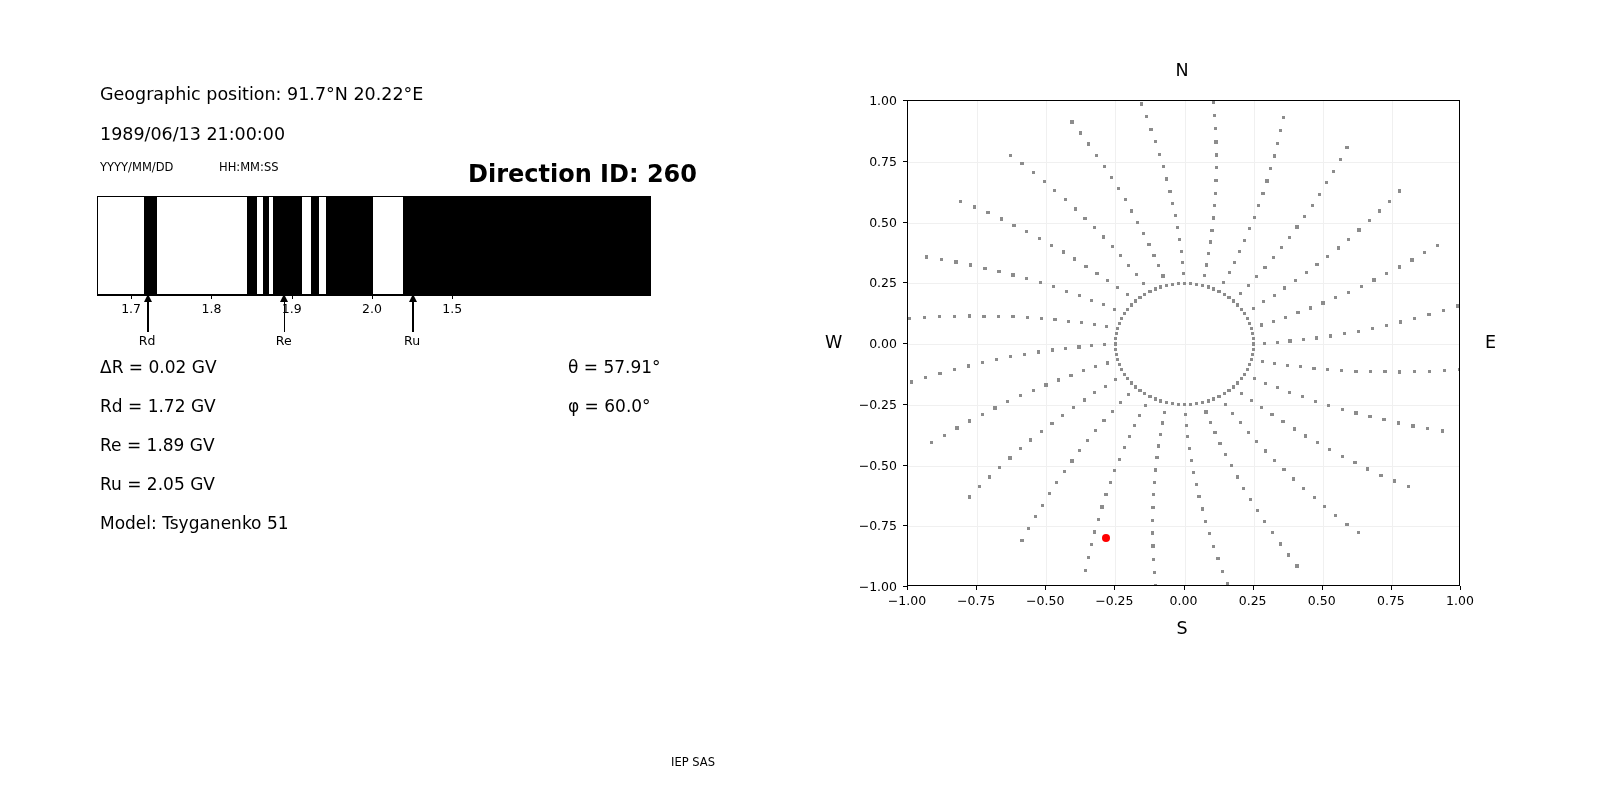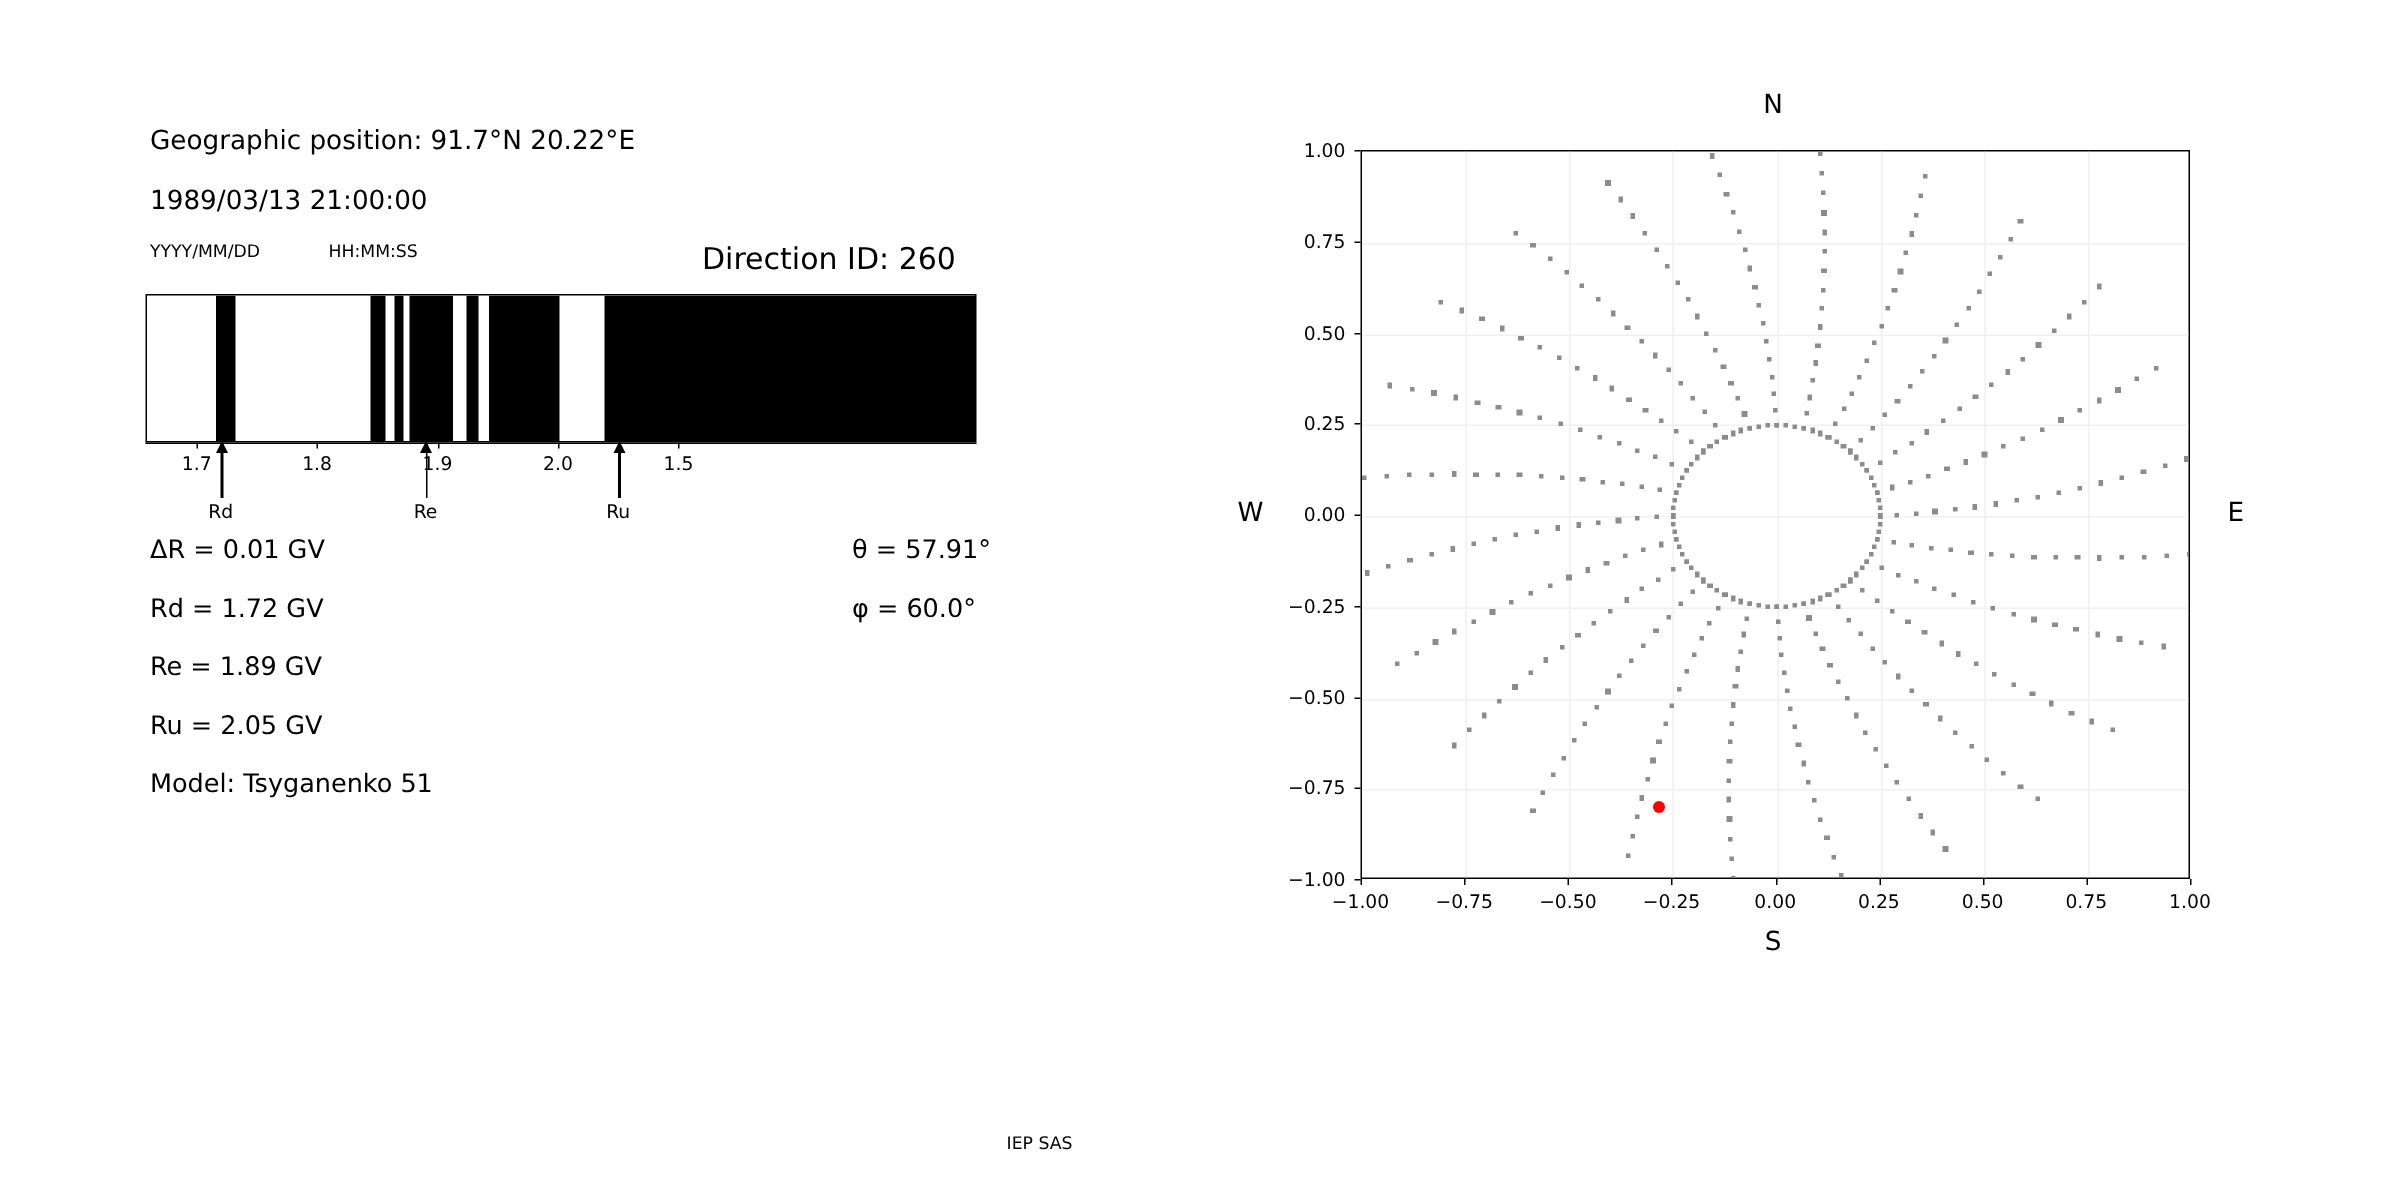--- a/index.html
+++ b/index.html
@@ -51,22 +51,23 @@
     position: absolute;
     left: 219px;
     top: 160px;
     font-size: 11.5px;
     white-space: nowrap;
   }
   .hdr-dirid {
     position: absolute;
     left: 468px;
     top: 160px;
-    font-size: 20px;
-    white-space: nowrap;
+    font-size: 24px;
+    white-space: nowrap;
+    font-weight: bold;
   }
 
   
   #penumbra-wrap {
     position: absolute;
     left: 97px;
     top: 196px;
     width: 554px;
     height: 99px;
   }
@@ -253,21 +254,21 @@
     font-size: 11.5px;
   }
 </style>
 </head>
 <body>
 
 <div id="left-panel">
 
   <div class="hdr-geo">Geographic position: 91.7°N 20.22°E</div>
 
-  <div class="hdr-datetime">1989/03/13 21:00:00</div>
+  <div class="hdr-datetime">1989/06/13 21:00:00</div>
 
   <div class="hdr-fmt-date">YYYY/MM/DD</div>
 
   <div class="hdr-fmt-time">HH:MM:SS</div>
 
   <div class="hdr-dirid">Direction ID: 260</div>
 
   <div id="penumbra-wrap">
     <div id="penumbra-bar">
         <div class="band" style="left: 46.1667px; width: 13.2478px;"></div>
@@ -304,21 +305,21 @@
         <div class="mlabel">Re</div>
       </div>
       <div class="marker" style="left: 315.138px;">
         <div class="stem"></div>
         <div class="head"></div>
         <div class="mlabel">Ru</div>
       </div>
     </div>
 
   <div id="param-block">
-      <div class="param param-col-a" style="top: 357px;">ΔR = 0.01 GV</div>
+      <div class="param param-col-a" style="top: 357px;">ΔR = 0.02 GV</div>
       <div class="param param-col-a" style="top: 396px;">Rd = 1.72 GV</div>
       <div class="param param-col-a" style="top: 435px;">Re = 1.89 GV</div>
       <div class="param param-col-a" style="top: 474px;">Ru = 2.05 GV</div>
       <div class="param param-col-a" style="top: 513px;">Model: Tsyganenko 51</div>
       <div class="param param-col-b" style="top: 357px;">θ = 57.91°</div>
       <div class="param param-col-b" style="top: 396px;">φ = 60.0°</div>
     </div>
 
 </div>
 

